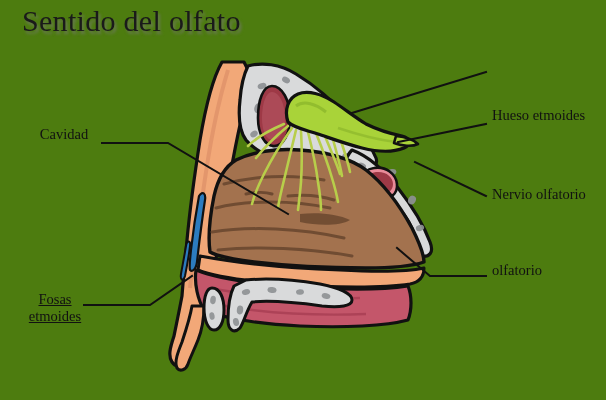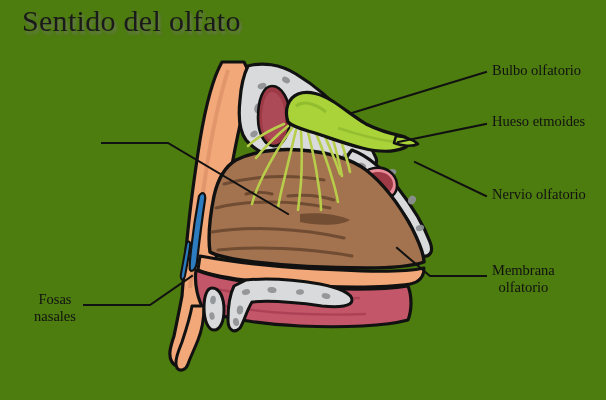--- a/index.html
+++ b/index.html
@@ -240,38 +240,35 @@
       <path d="M486,196 L415,162"></path>
 
       <path d="M486,276 L430,276 L397,248"></path>
 
       <path d="M102,143 L168,143 L288,214"></path>
 
       <path d="M84,305 L150,305 L192,276"></path>
     </g>
   </svg>
 
-  <div class="label left" style="left:492px; top:62px;">
-    <div>Bulbo olfatorio</div>
-  </div>
-
-  <div class="label left" style="left:492px; top:113px;">
+
+  <div class="label left" style="left:492px; top:107px;">
     <div>Hueso etmoides</div>
   </div>
 
   <div class="label left" style="left:492px; top:186px;font-family:Liberation Serif, serif;">
     <div>Nervio olfatorio</div>
   </div>
 
   <div class="label center" style="left:492px; top:262px;">
-    <div>Membrana</div>
     <div>olfatorio</div>
   </div>
 
   <div class="label center" style="left:26px; top:126px; width:76px;">
-  </div>
-
-  <div class="label center" style="left:26px; top:291px; width:58px;">
+    <div>Cavidad</div>
+  </div>
+
+  <div class="label center" style="left:26px; top:291px; width:58px;text-decoration:underline;">
     <div>Fosas</div>
-    <div>nasales</div>
+    <div>etmoides</div>
   </div>
 
 </div>
 
 </body></html>

